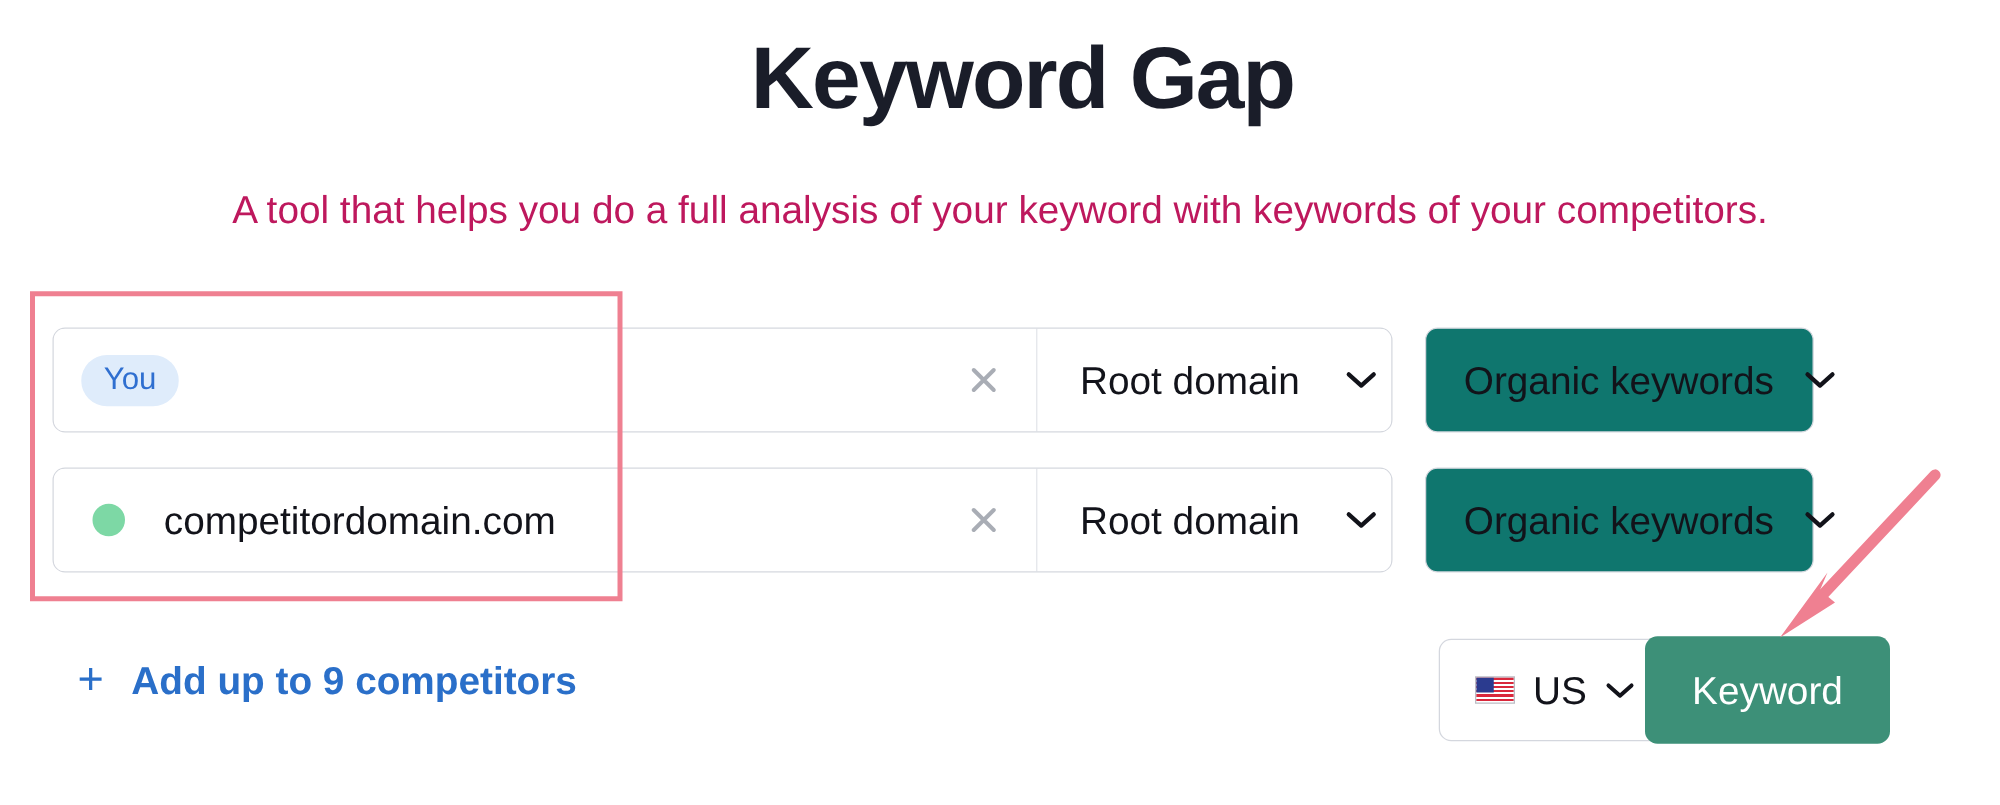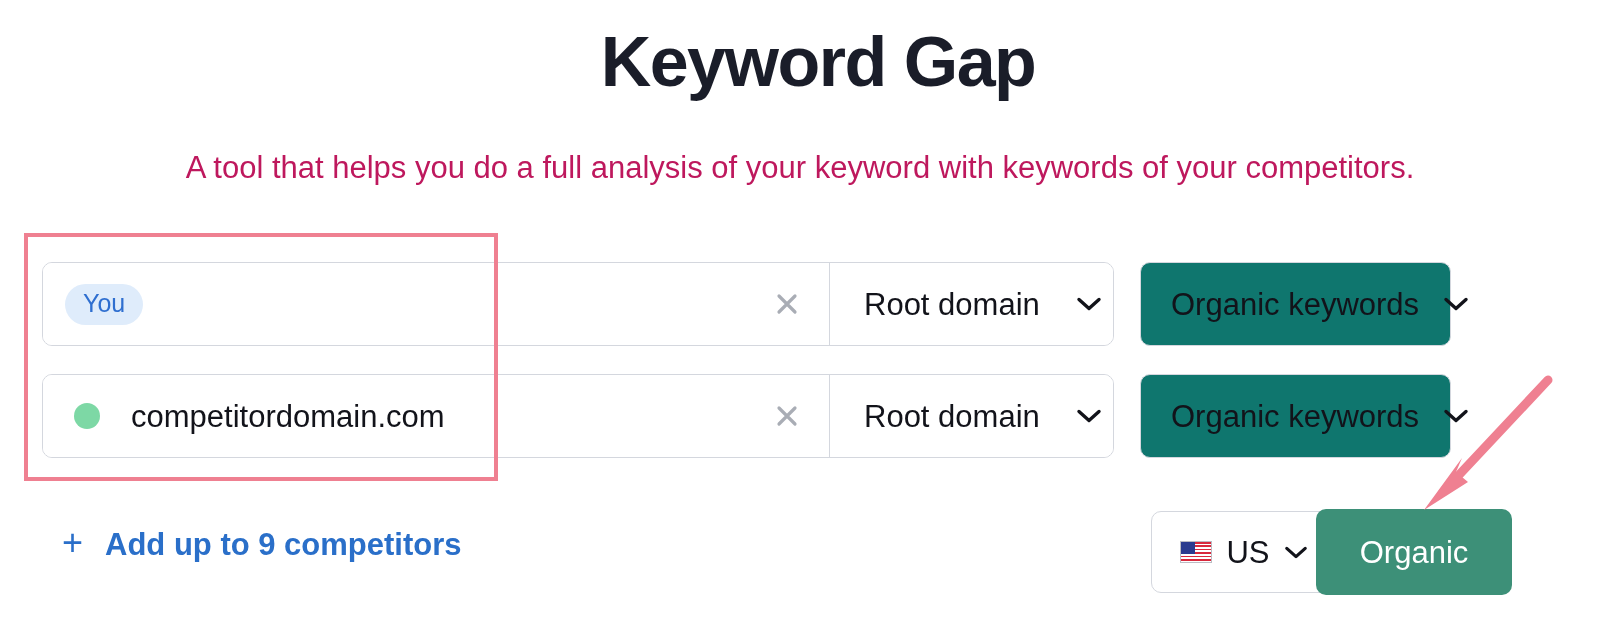--- a/index.html
+++ b/index.html
@@ -346,21 +346,21 @@
   </div>
 
   <div class="country-box">
     <span class="flag"></span>
     <span class="country-label">US</span>
     <svg class="chev" width="24" height="15" viewBox="0 0 26 16" aria-hidden="true">
       <path d="M3 3.5 L13 12.5 L23 3.5" fill="none" stroke="#12131a" stroke-width="3.4" stroke-linecap="round" stroke-linejoin="round"></path>
     </svg>
   </div>
 
-  <button class="compare-btn">Organic</button>
+  <button class="compare-btn">Keyword</button>
 
   <div class="annot-rect"></div>
 
   <svg class="annot-arrow" viewBox="0 0 180 170" aria-hidden="true">
     <line x1="158" y1="20" x2="53" y2="132" stroke="#ef8091" stroke-width="9" stroke-linecap="round"></line>
     <polygon points="34,150 78,122 66,112 72,98" fill="#ef8091"></polygon>
   </svg>
 
 </div>
 

